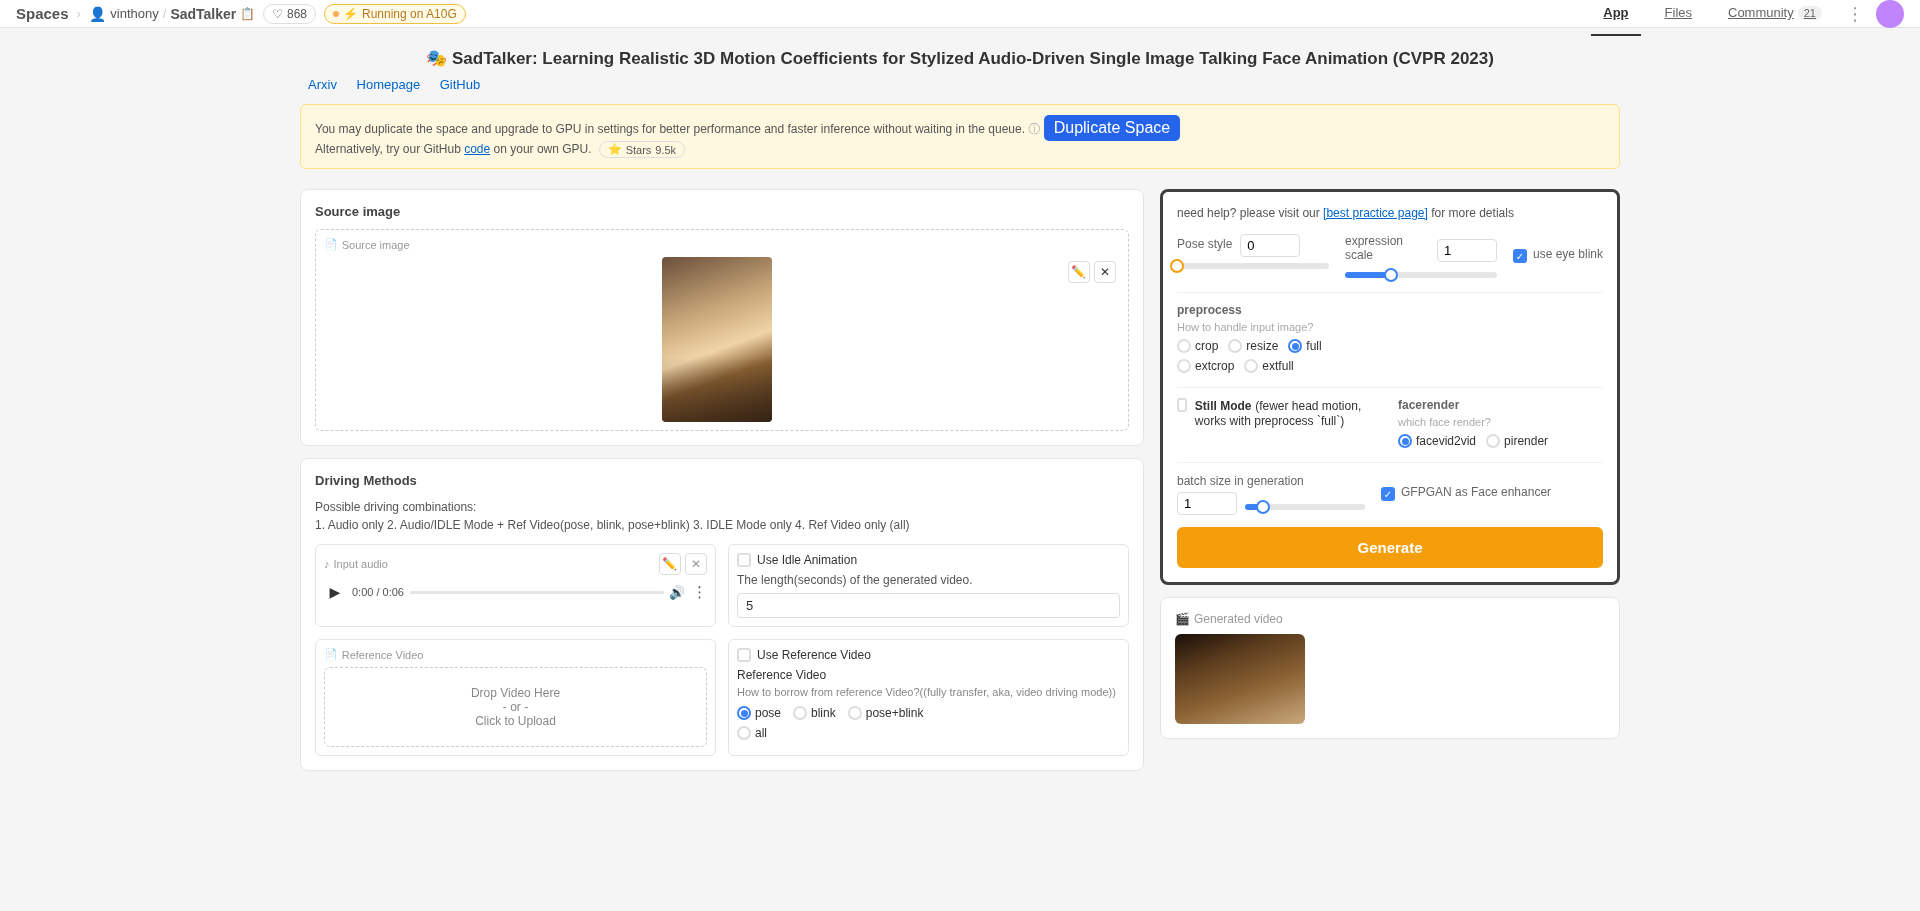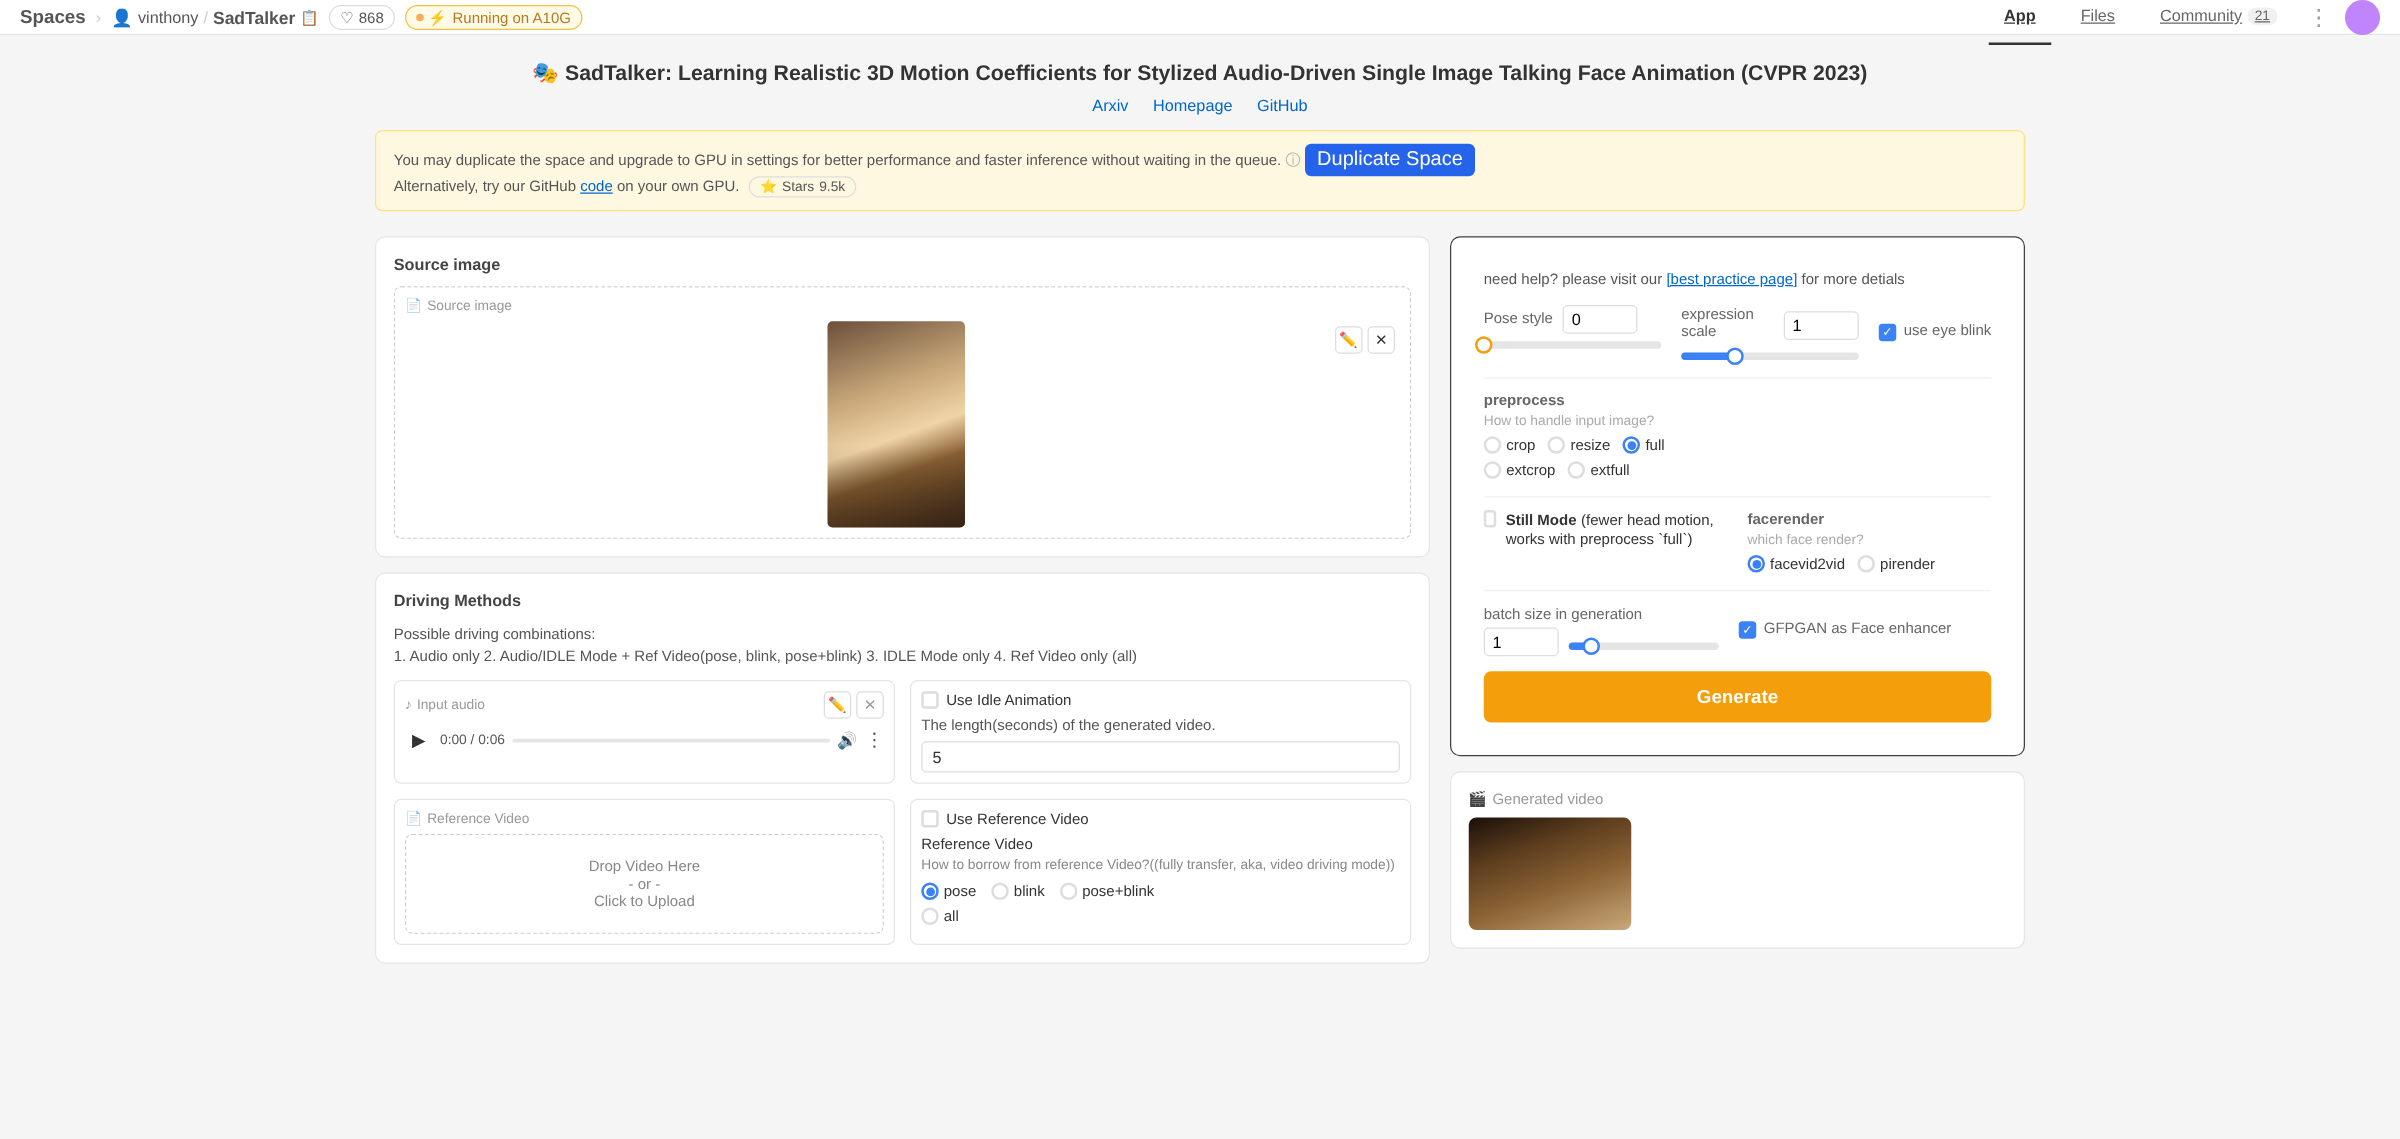--- a/index.html
+++ b/index.html
@@ -20,21 +20,21 @@
     .running-dot { width: 6px; height: 6px; background: #f6ad55; border-radius: 50%; }
     .nav-tab { padding: 16px 12px; height: 44px; display: flex; align-items: center; font-size: 13px; color: #666; cursor: pointer; border-bottom: 2px solid transparent; text-decoration: underline; }
     .nav-tab.active { color: #333; border-bottom: 2px solid #333; font-weight: 600; }
     .community-badge { background: #f0f0f0; border-radius: 10px; padding: 1px 6px; font-size: 11px; margin-left: 4px; }
     .avatar { width: 28px; height: 28px; border-radius: 50%; background: #c084fc; }
     .more-btn { color: #999; font-size: 18px; cursor: pointer; }
 
     
     .main-content { max-width: 1400px; margin: 0 auto; padding: 20px 40px; }
     .page-title { text-align: center; font-size: 17px; font-weight: 600; color: #333; margin-bottom: 8px; }
-    .subtitle-links { text-align: center; margin-bottom: 12px; }
+    .subtitle-links { margin-bottom: 12px; }
     .subtitle-links a { color: #0066cc; text-decoration: none; margin: 0 8px; font-size: 13px; }
     .info-bar { background: #fff8e1; border: 1px solid #ffe082; border-radius: 6px; padding: 10px 14px; font-size: 12px; color: #555; margin-bottom: 20px; display: flex; align-items: flex-start; gap: 10px; }
     .duplicate-btn { background: #2563eb; color: #fff; border: none; border-radius: 5px; padding: 4px 10px; font-size: 16px; cursor: pointer; white-space: nowrap; }
     .stars-badge { display: inline-flex; align-items: center; gap: 4px; border: 1px solid #ddd; border-radius: 10px; padding: 1px 8px; font-size: 11px; color: #555; margin-left: 4px; }
 
     
     .two-col { display: flex; gap: 16px; align-items: flex-start; }
     .left-col { flex: 1; min-width: 0; display: flex; flex-direction: column; gap: 12px; }
     .right-col { width: 460px; min-width: 0; }
 
@@ -68,21 +68,21 @@
     .ref-row { display: flex; gap: 12px; }
     .ref-panel { flex: 1; border: 1px solid #e5e5e5; border-radius: 6px; padding: 8px; }
     .ref-drop { border: 1.5px dashed #ccc; border-radius: 6px; min-height: 80px; display: flex; flex-direction: column; align-items: center; justify-content: center; color: #888; font-size: 12px; margin-top: 6px; padding: 10px; }
     .ref-options-panel { flex: 1; border: 1px solid #e5e5e5; border-radius: 6px; padding: 8px; }
     .ref-options-title { font-size: 12px; color: #333; font-weight: 500; margin-bottom: 4px; }
     .ref-options-desc { font-size: 11px; color: #888; margin-bottom: 8px; }
     .radio-row { display: flex; align-items: center; gap: 12px; flex-wrap: wrap; }
     .radio-item { display: flex; align-items: center; gap: 4px; font-size: 12px; cursor: pointer; }
 
     
-    .settings-panel { background: #fff; border: 1px solid #404040; border-radius: 8px; padding: 26px; }
+    .settings-panel { background: #fff; border: 3px solid #404040; border-radius: 8px; padding: 14px; }
     .settings-help { font-size: 12px; color: #555; margin-bottom: 14px; }
     .settings-help a { color: #0066cc; }
     .settings-row { display: flex; gap: 16px; margin-bottom: 14px; }
     .settings-group { flex: 1; }
     .settings-label { font-size: 12px; color: #666; margin-bottom: 4px; }
     .settings-sublabel { font-size: 11px; color: #aaa; margin-bottom: 6px; }
     .settings-input { width: 60px; border: 1px solid #ddd; border-radius: 4px; padding: 3px 6px; font-size: 13px; }
     .slider-track { width: 100%; height: 6px; background: #e5e5e5; border-radius: 3px; margin-top: 6px; position: relative; }
     .slider-fill { height: 6px; background: #f59e0b; border-radius: 3px; position: absolute; left: 0; }
     .slider-fill-blue { height: 6px; background: #3b82f6; border-radius: 3px; position: absolute; left: 0; }

